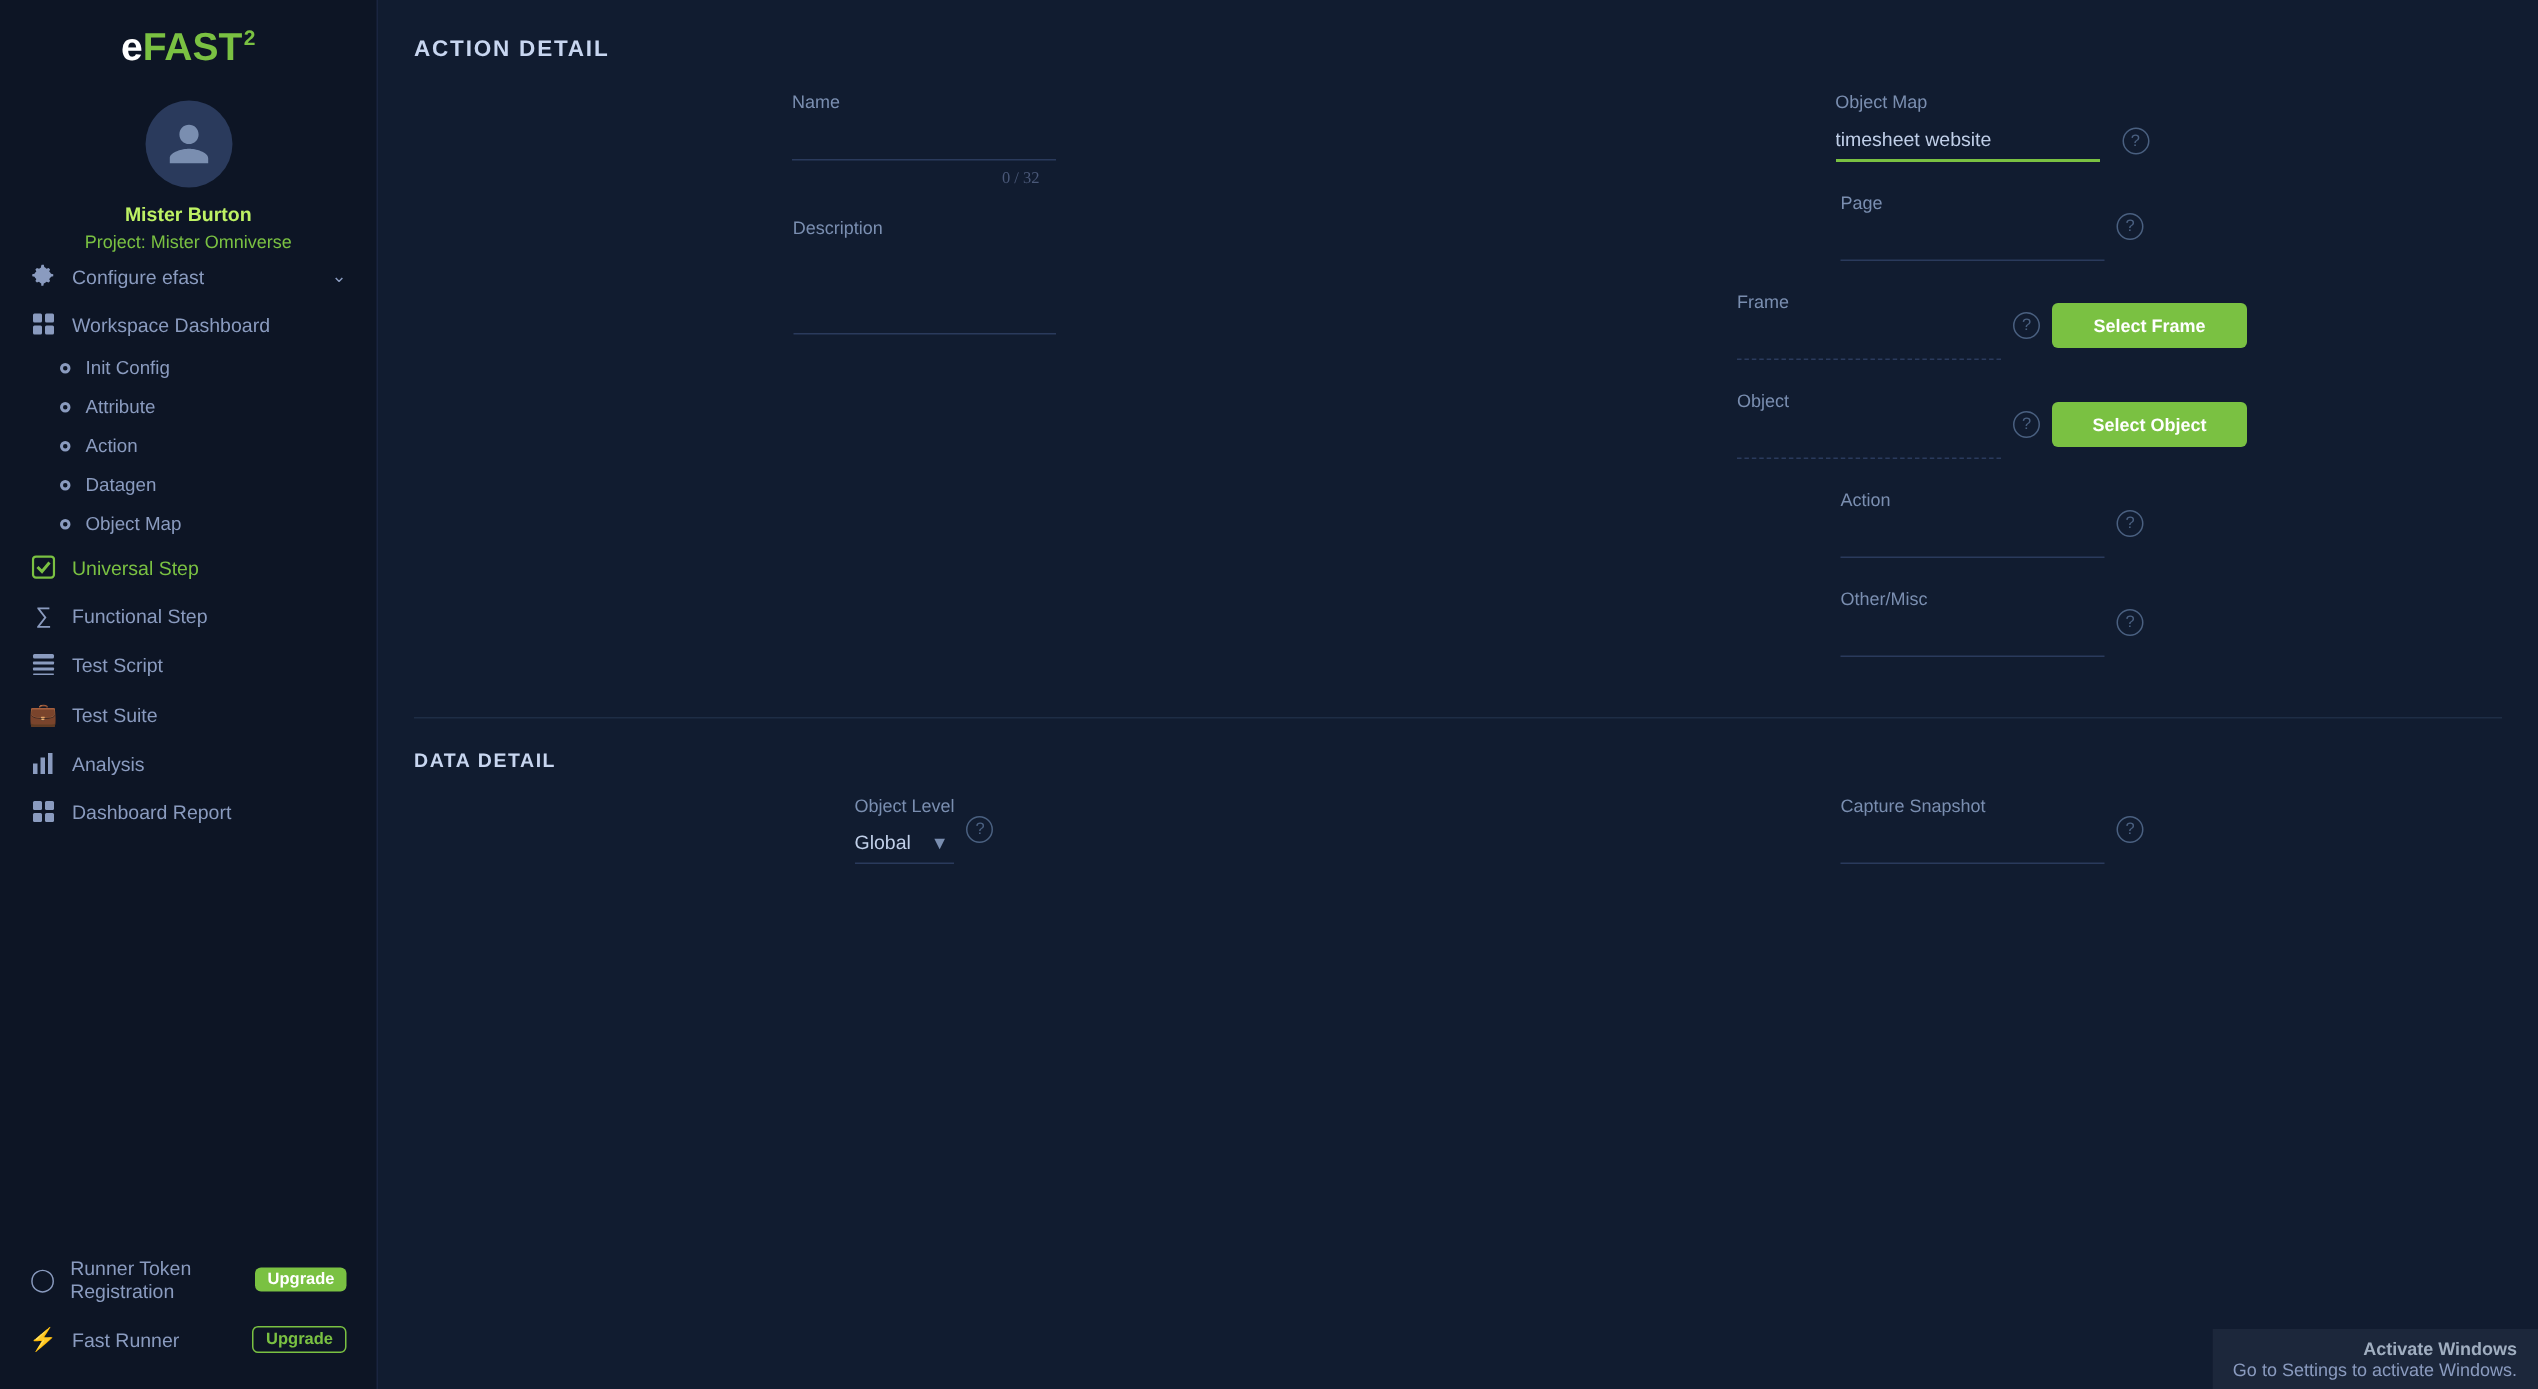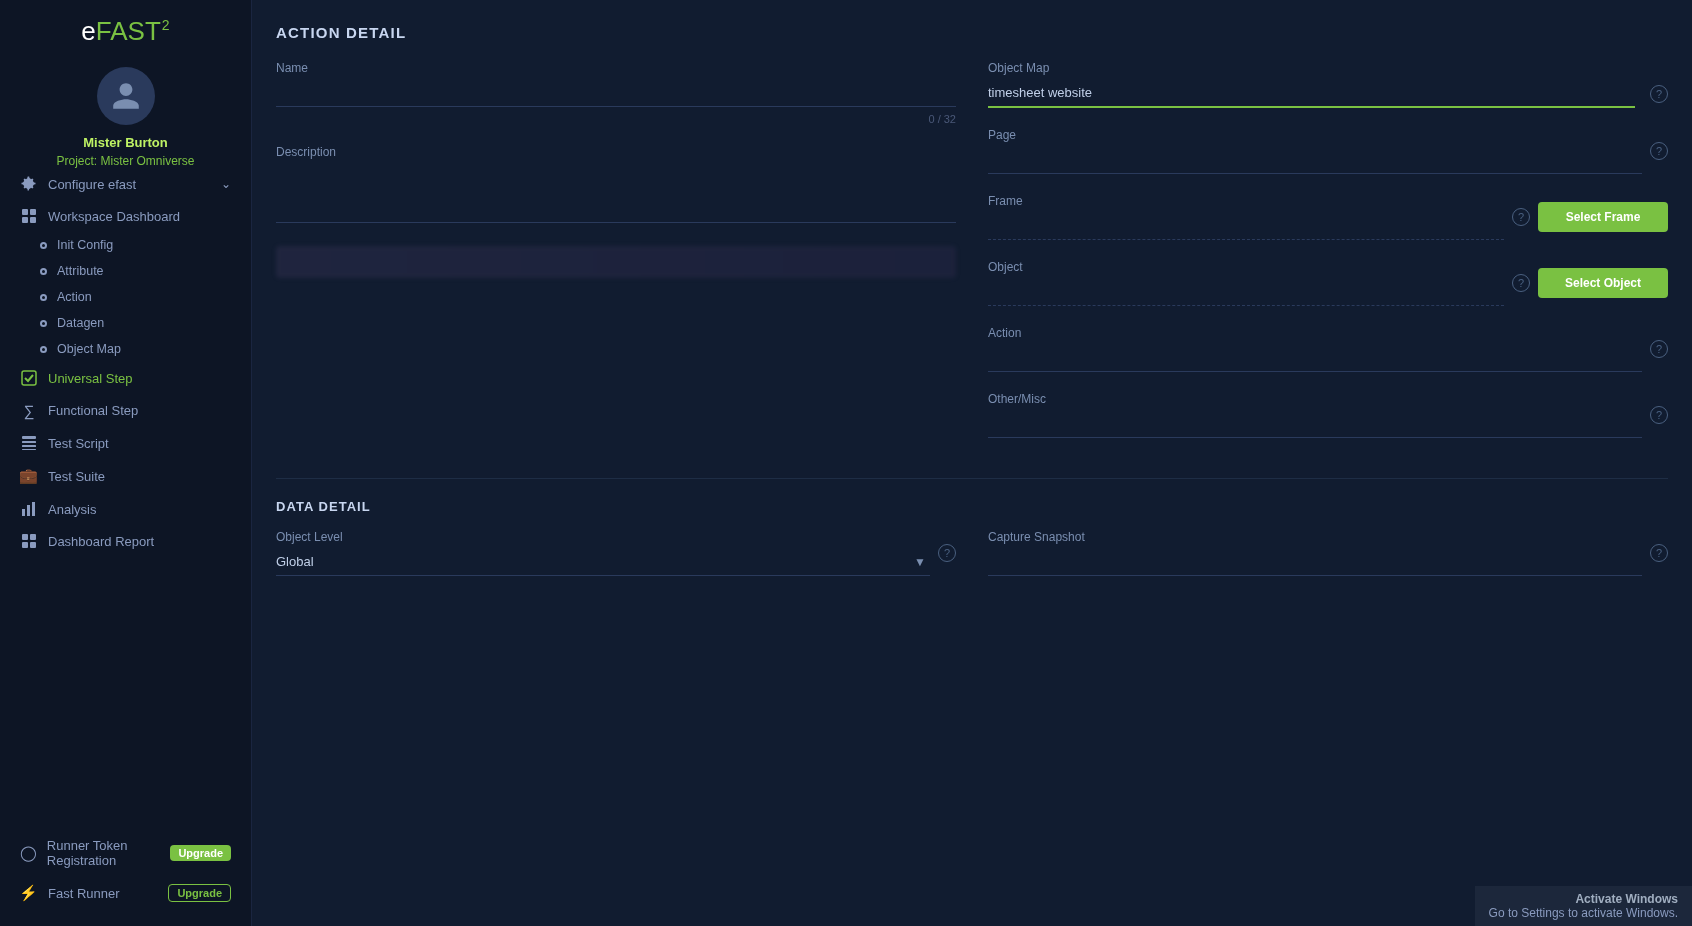--- a/index.html
+++ b/index.html
@@ -24,21 +24,21 @@
       padding-top: 16px;
       border-right: 1px solid #1a2540;
     }
     .logo {
       display: flex;
       align-items: center;
       margin-bottom: 20px;
     }
     .logo-text {
       font-size: 26px;
-      font-weight: 400;
+      font-weight: 700;
       color: #fff;
     }
     .logo-text span { color: #7ac142; }
     .logo-superscript {
       color: #7ac142;
       font-size: 14px;
       vertical-align: super;
       margin-left: 1px;
     }
     .avatar {
@@ -149,21 +149,21 @@
       letter-spacing: 0.08em;
       margin-bottom: 20px;
     }
 
     .form-grid {
       display: grid;
       grid-template-columns: 1fr 1fr;
       gap: 0 32px;
     }
 
-    .form-col { display: flex; flex-direction: column; }
+    .form-col { display: flex; flex-direction: column; align-items: center; }
 
     .form-field {
       margin-bottom: 20px;
       position: relative;
     }
     .form-label {
       color: #7a8eb0;
       font-size: 12px;
       margin-bottom: 4px;
       display: block;
@@ -174,24 +174,25 @@
       border: none;
       border-bottom: 1px solid #2a3a5c;
       color: #c0cfe8;
       font-size: 13px;
       padding: 6px 0;
       outline: none;
     }
     .form-input.green-line { border-bottom: 2px solid #7ac142; }
     .char-count {
       position: absolute;
-      right: 0;
+      right: 11px;
       bottom: -18px;
       font-size: 11px;
       color: #4a5878;
+      font-family: Liberation Serif, serif;
     }
     .form-textarea {
       width: 100%;
       background: transparent;
       border: none;
       border-bottom: 1px solid #2a3a5c;
       color: #c0cfe8;
       font-size: 13px;
       padding: 6px 0;
       outline: none;

